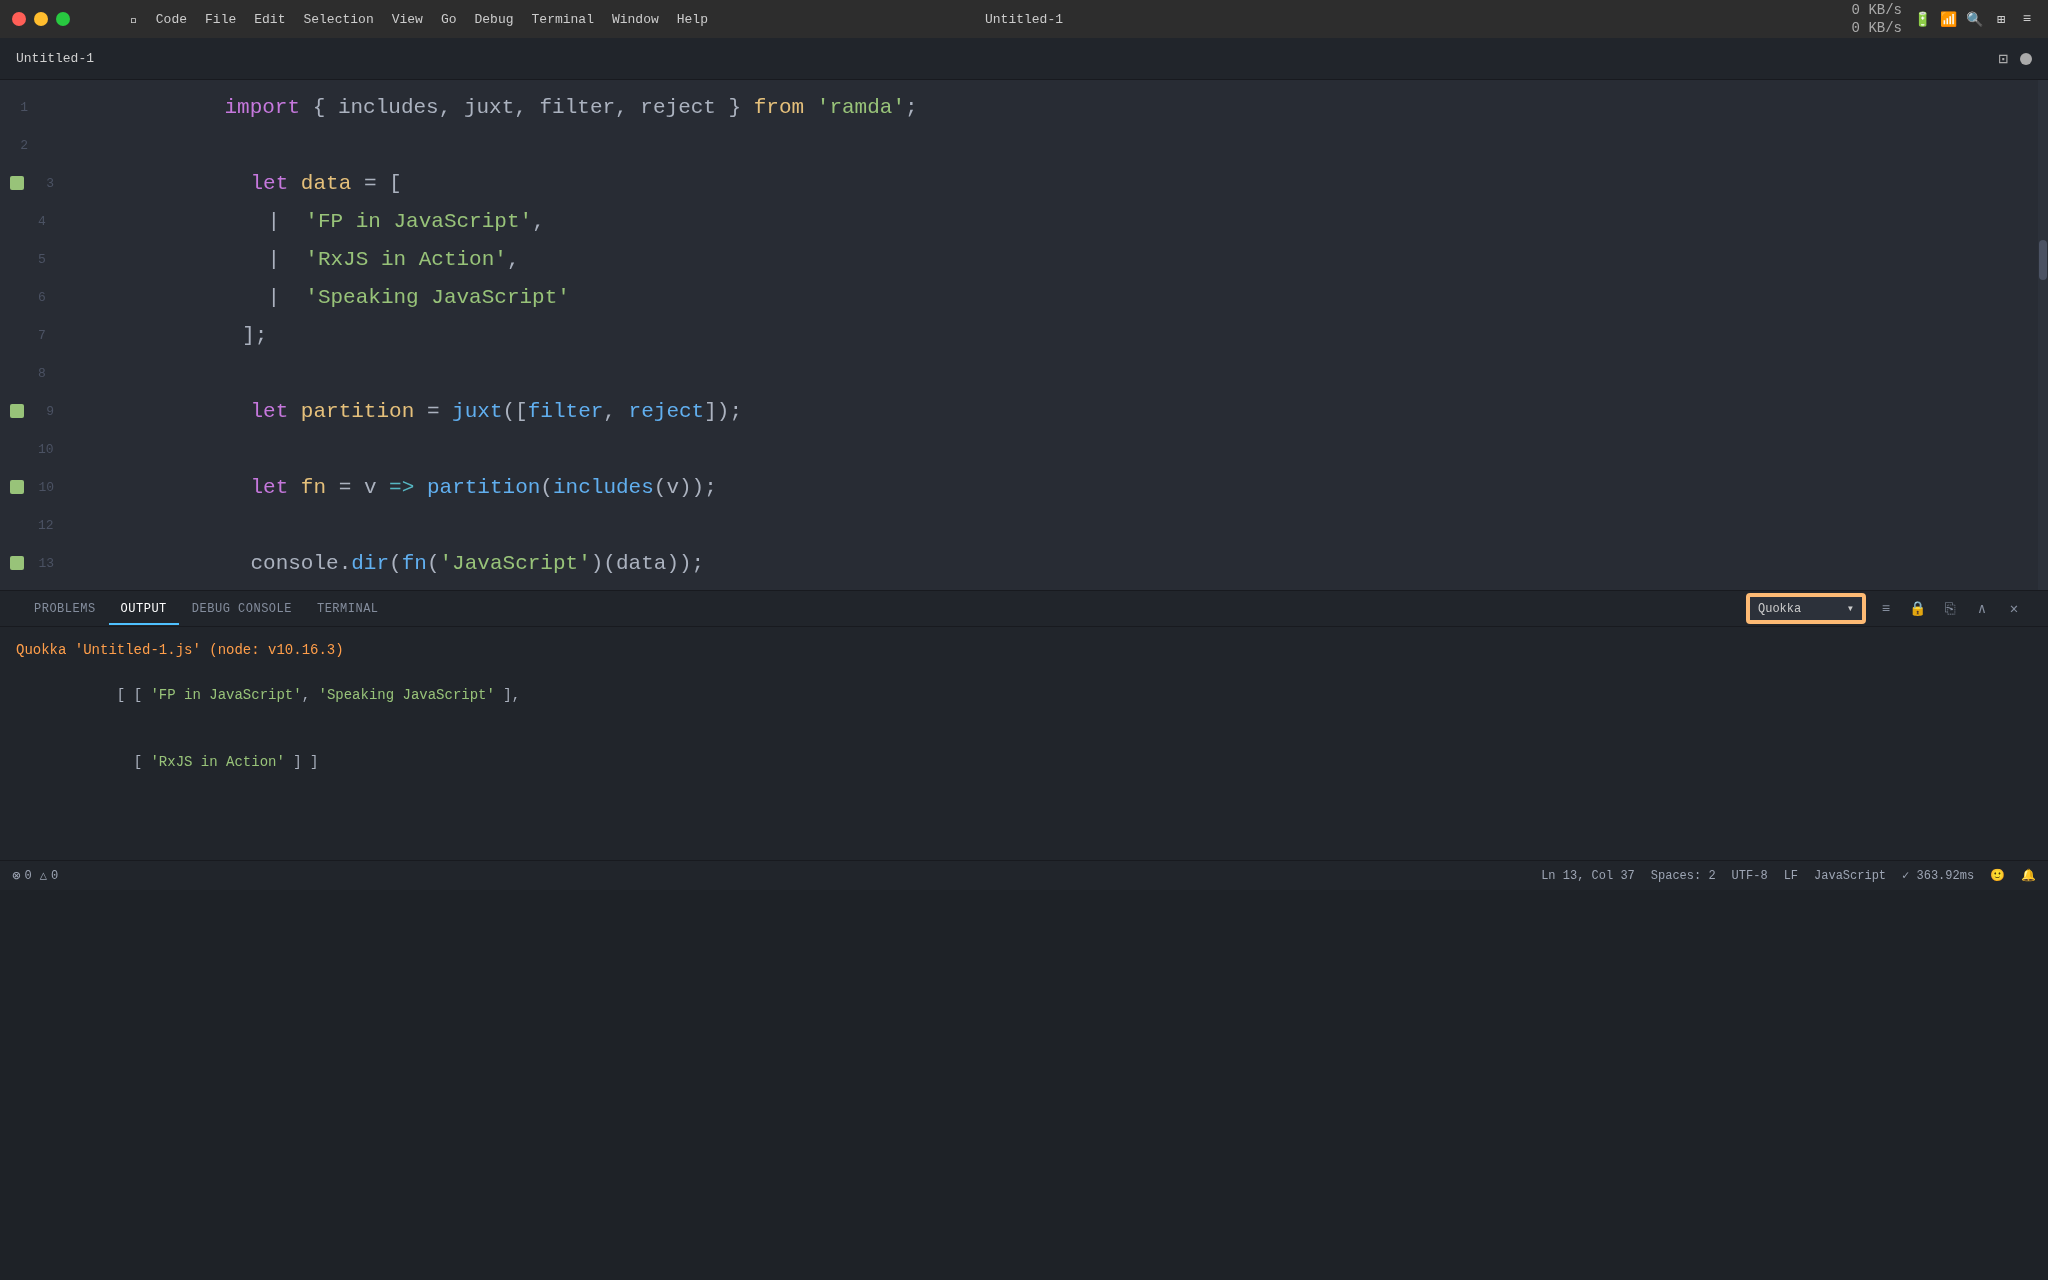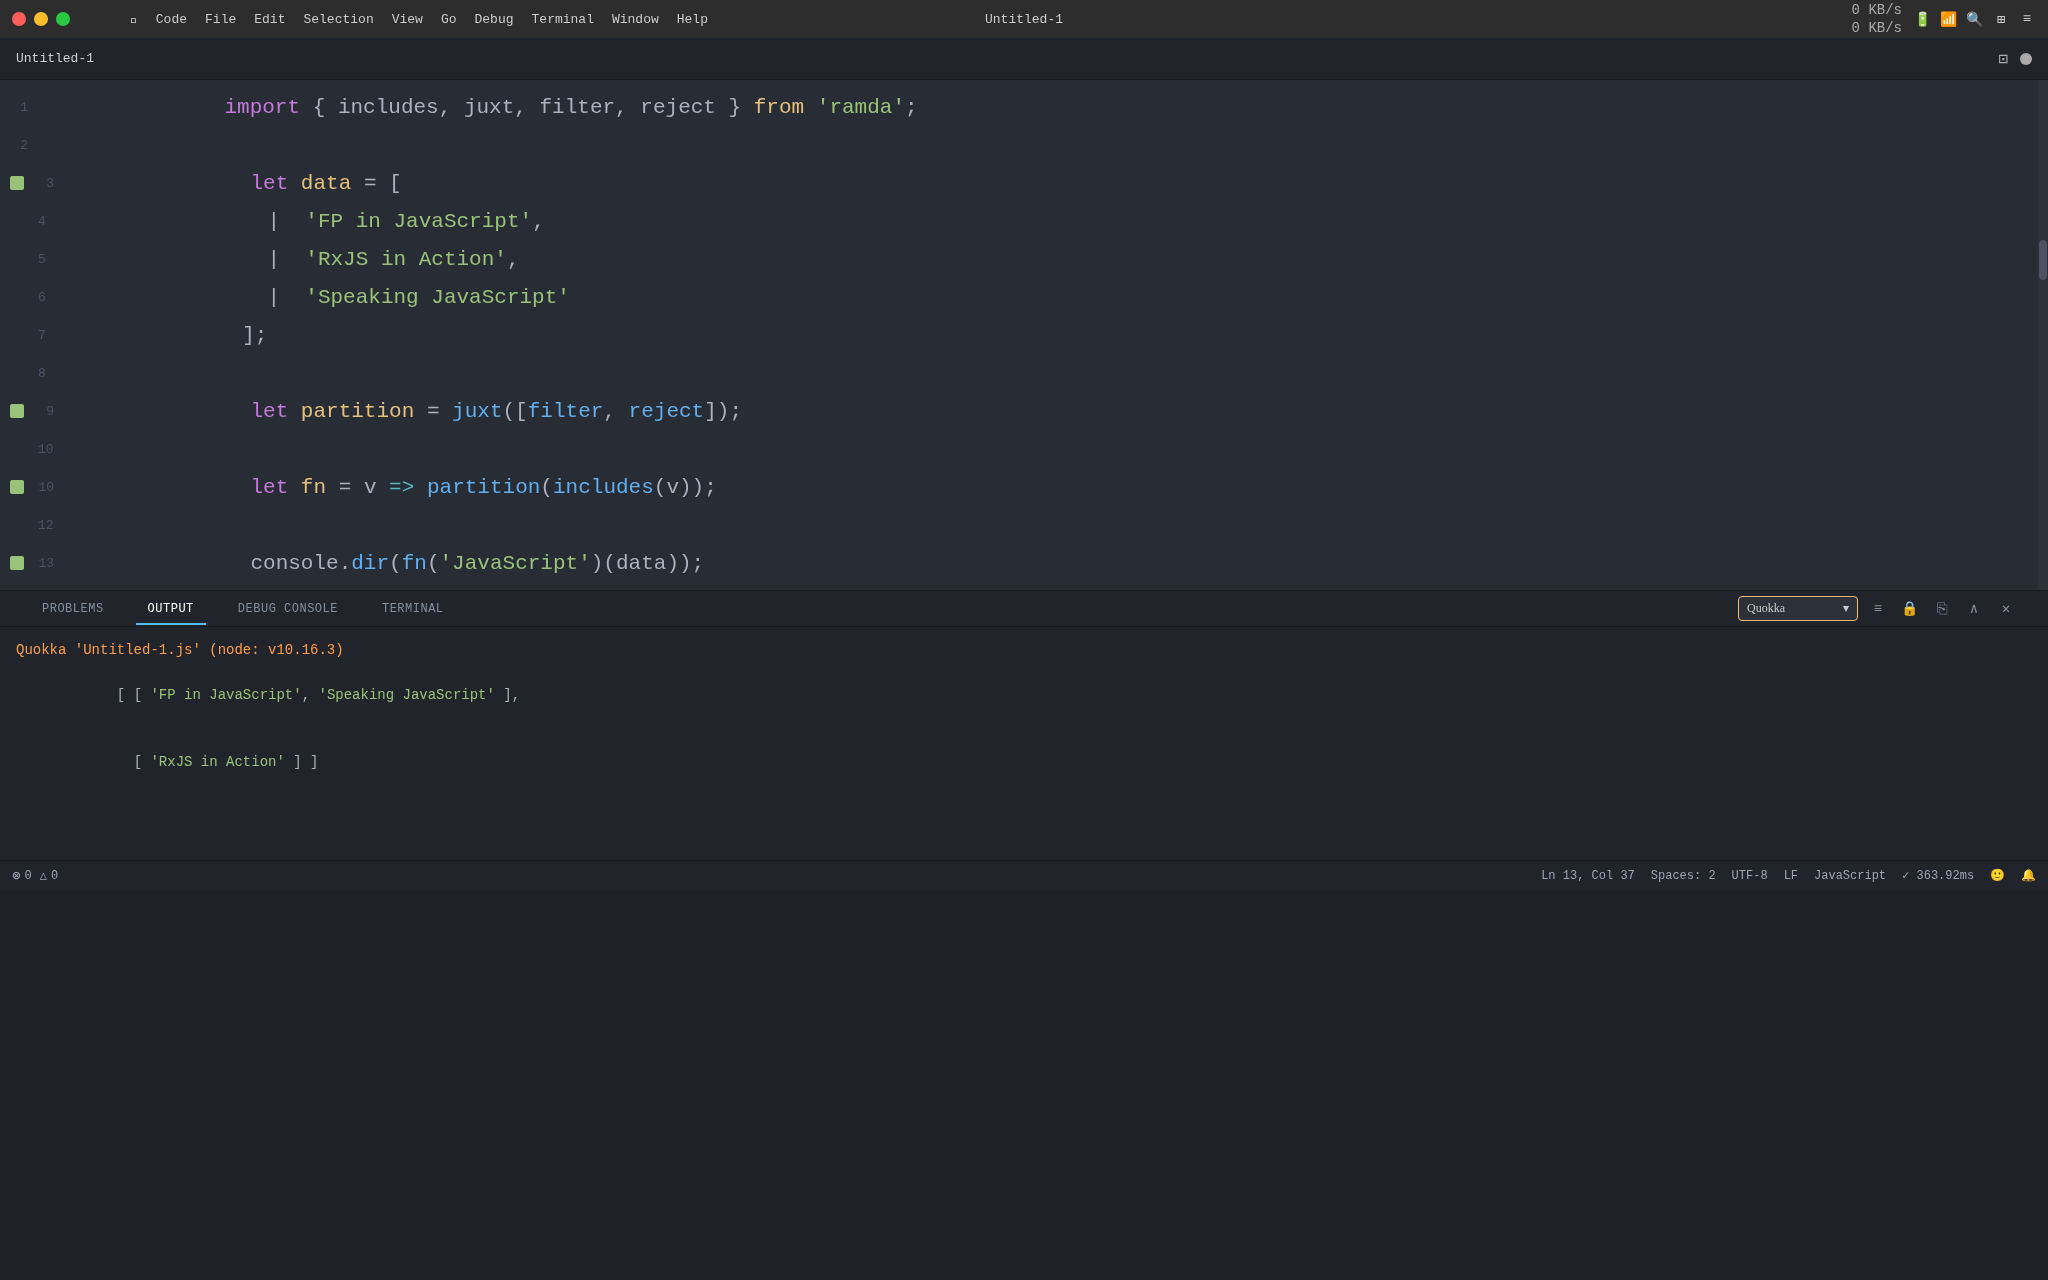--- a/index.html
+++ b/index.html
@@ -192,23 +192,23 @@
       background: #21252b;
       border-top: 1px solid #181a1f;
       height: 270px;
       display: flex;
       flex-direction: column;
     }
     .panel-tabs {
       display: flex;
       align-items: center;
       height: 36px;
-      padding: 0 30px;
+      padding: 0 22px;
       border-bottom: 1px solid #181a1f;
-      gap: 20px;
+      gap: 1px;
     }
     .panel-tab {
       padding: 4px 12px;
       font-size: 12px;
       color: #848d9d;
       cursor: pointer;
       text-transform: uppercase;
       letter-spacing: 0.5px;
       position: relative;
     }
@@ -225,31 +225,30 @@
       background: #4fc1ff;
     }
     .panel-tab-right {
       margin-left: auto;
       display: flex;
       align-items: center;
       gap: 8px;
     }
     .panel-dropdown {
       background: #2c313a;
-      border: 1px solid #fdba74;
+      border: 4px solid #fdba74;
       border-radius: 4px;
       padding: 4px 8px;
       color: #ccc;
       font-size: 12px;
       min-width: 120px;
       display: flex;
       align-items: center;
       justify-content: space-between;
       cursor: pointer;
-      font-family: Liberation Serif, serif;
     }
     .panel-icon-btn {
       width: 24px;
       height: 24px;
       display: flex;
       align-items: center;
       justify-content: center;
       color: #848d9d;
       cursor: pointer;
       font-size: 14px;

